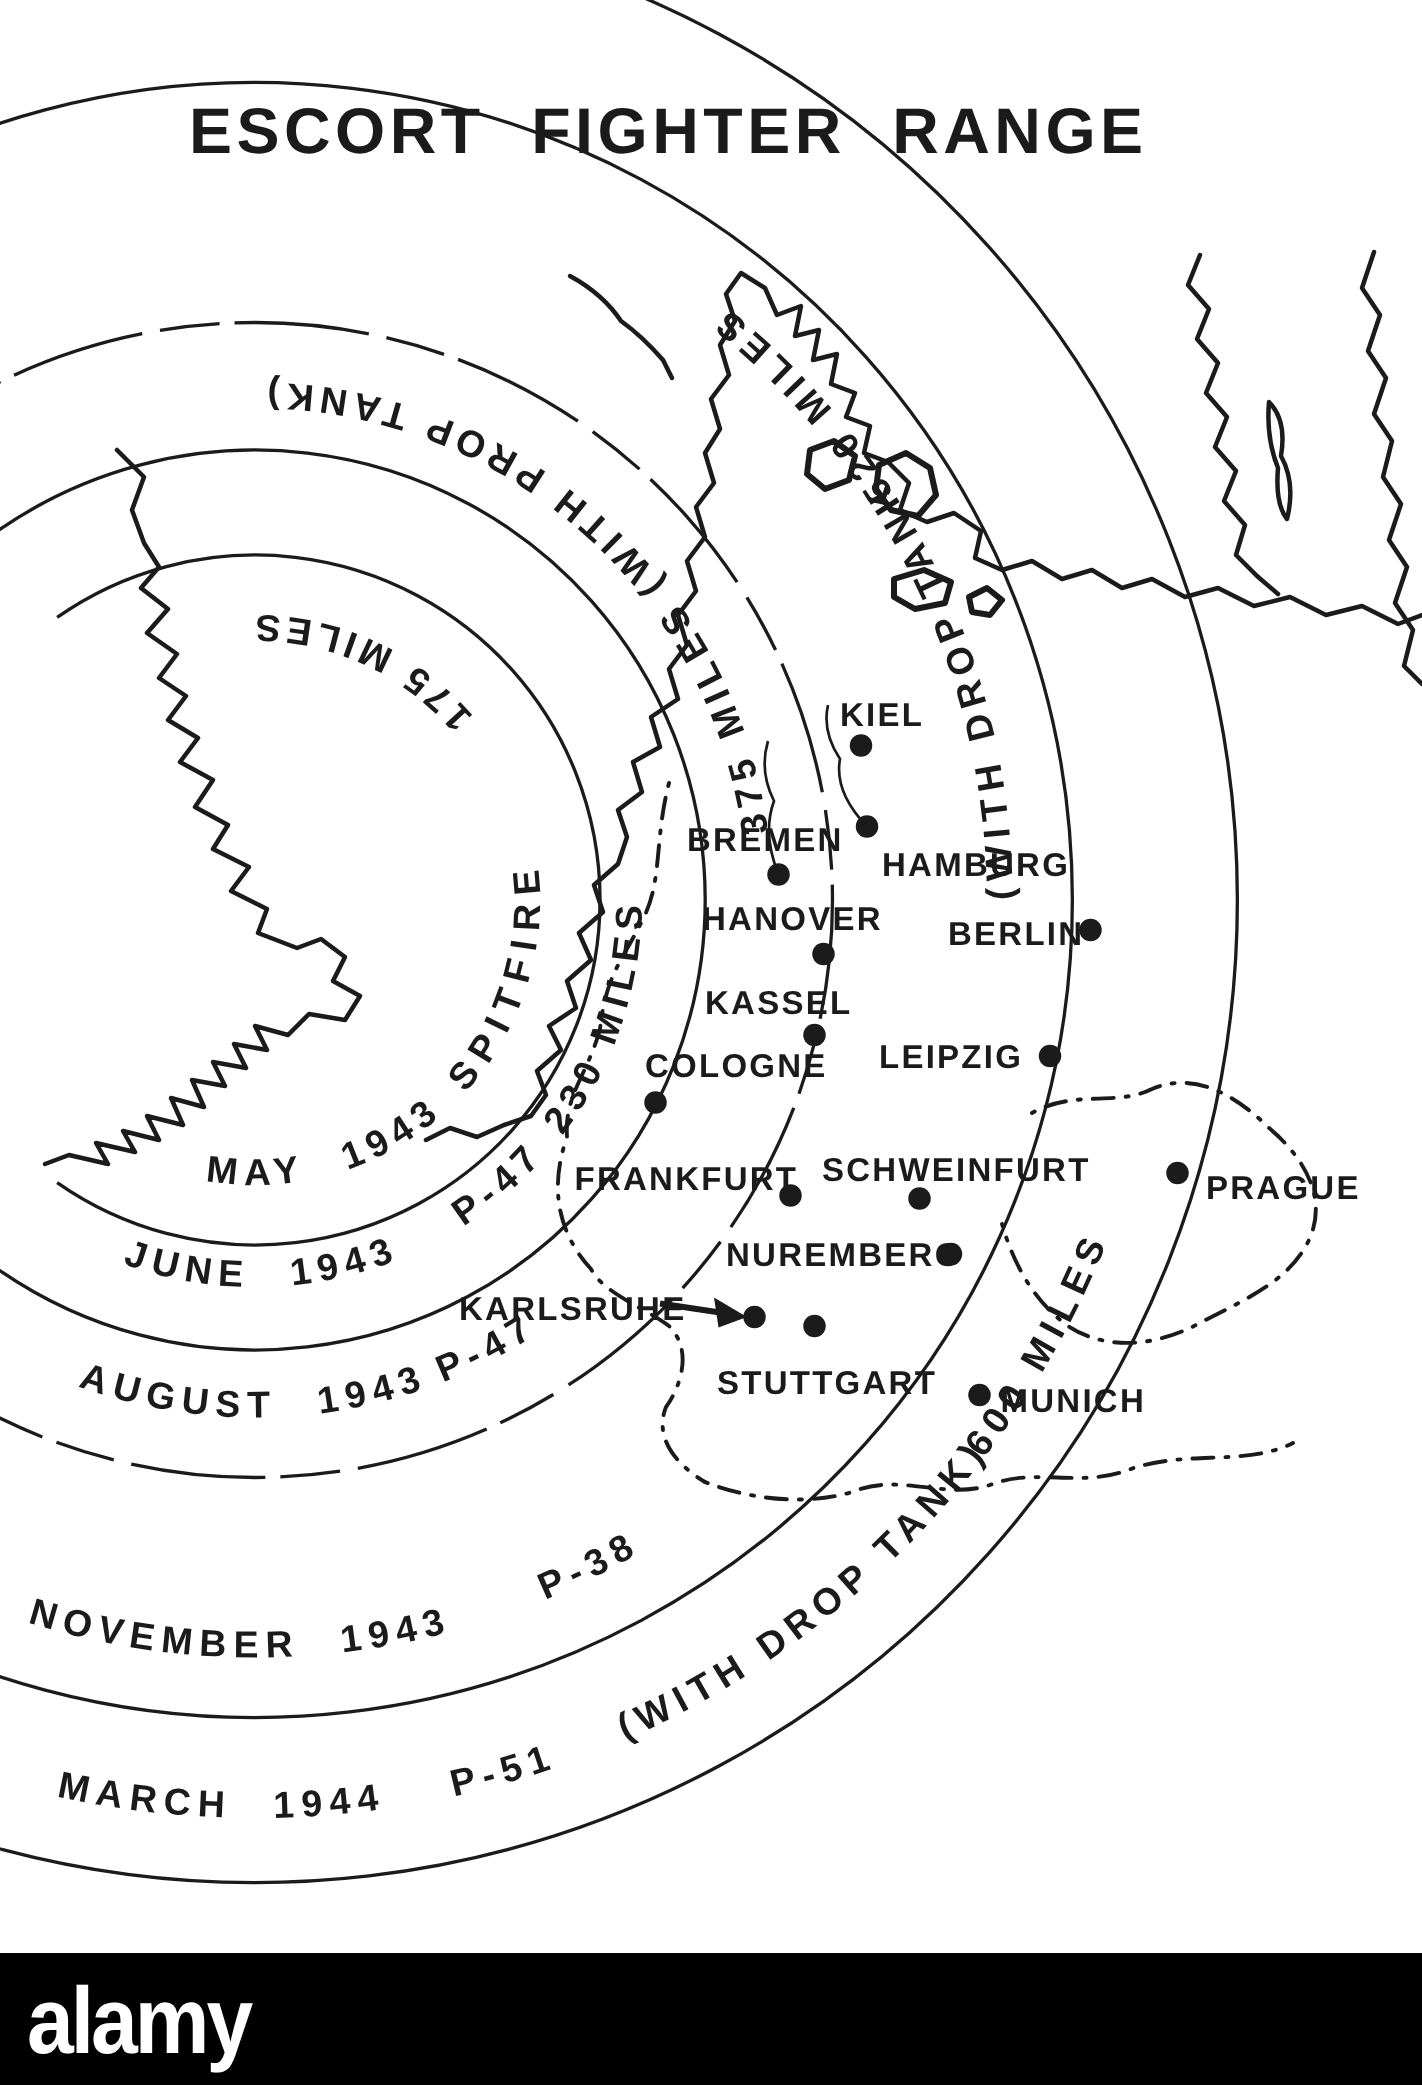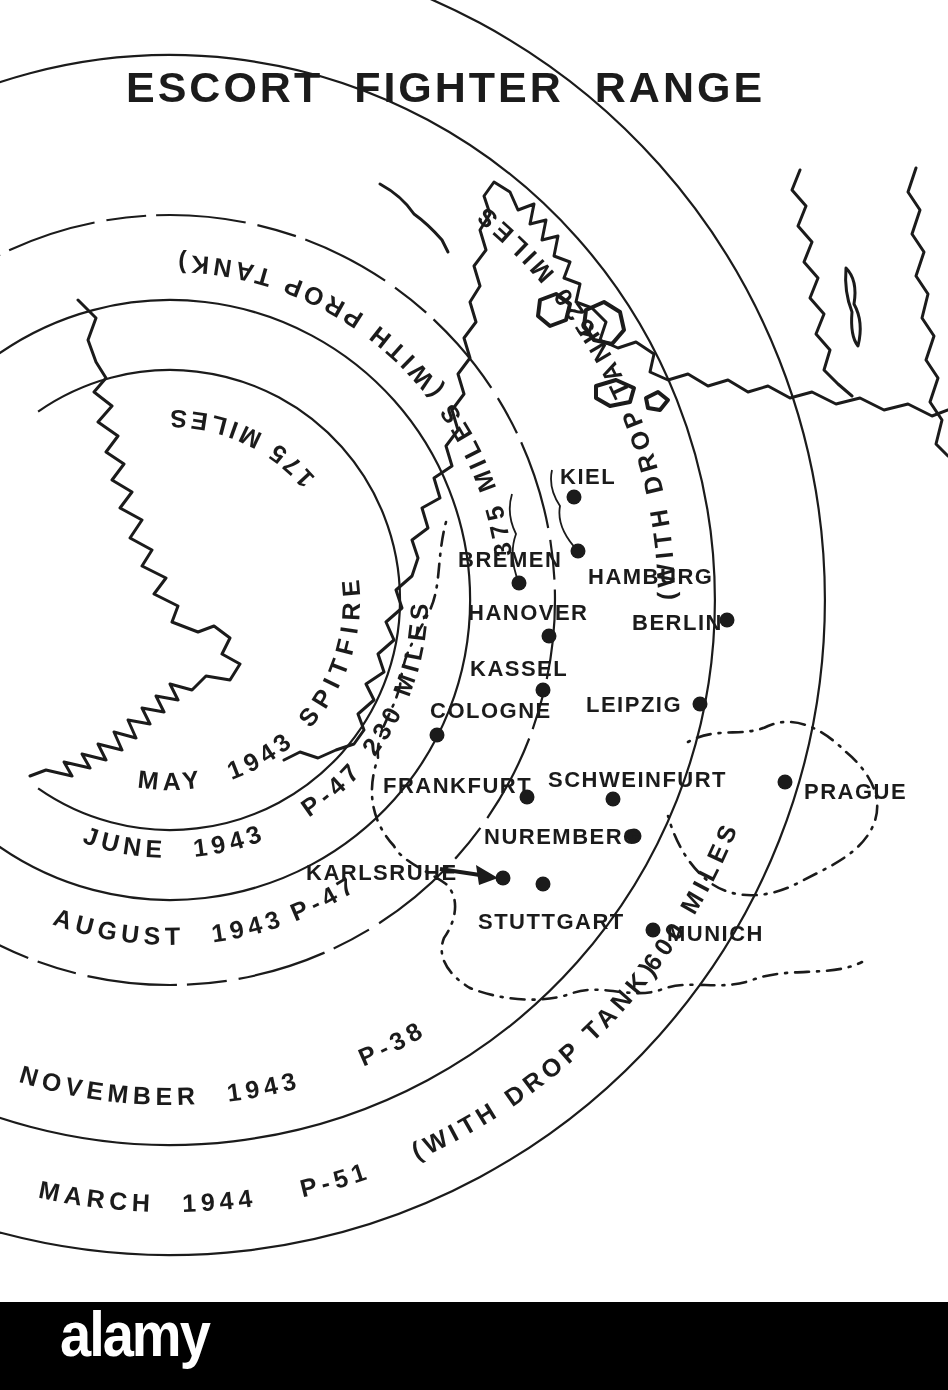--- a/index.html
+++ b/index.html
@@ -10,22 +10,22 @@
   .city-label{font-size:22px;letter-spacing:1.5px;}
   .arc-label{font-size:25px;letter-spacing:5px;}
   .date-label{word-spacing:16px;}
   .coast{fill:none;stroke:#1b1b1b;stroke-width:3;stroke-linejoin:round;stroke-linecap:round;}
   .island{fill:none;stroke:#1b1b1b;stroke-width:4;stroke-linejoin:round;}
   .arc-line{fill:none;stroke:#1b1b1b;stroke-width:2.2;}
   .border{fill:none;stroke:#1b1b1b;stroke-width:2.6;stroke-dasharray:2 8 14 8;stroke-linecap:round;}
   .river{fill:none;stroke:#1b1b1b;stroke-width:1.8;}
   .dot{fill:#1b1b1b;}
   .arrow-line{stroke:#1b1b1b;stroke-width:4;}
-  .footer{width:948px;height:88px;background:#000000;display:flex;align-items:flex-start;
-          justify-content:space-between;box-sizing:border-box;padding:0 20px 0 60px;}
+  .footer{width:948px;height:88px;background:#000000;display:flex;align-items:center;
+          justify-content:space-between;box-sizing:border-box;padding:0 20px 0 18px;}
   .alamy-logo{color:#ffffff;font-family:"Liberation Sans","DejaVu Sans",sans-serif;
               font-weight:bold;font-size:56px;letter-spacing:-2px;transform:scaleY(1.12);}
   .wm-right{text-align:right;color:#ffffff;font-family:"Liberation Sans","DejaVu Sans",sans-serif;}
   .wm-id{font-size:17px;margin-bottom:5px;}
   .wm-url{font-size:20px;font-weight:bold;}
 </style>
 </head>
 <body>
 
 <div class="page">

